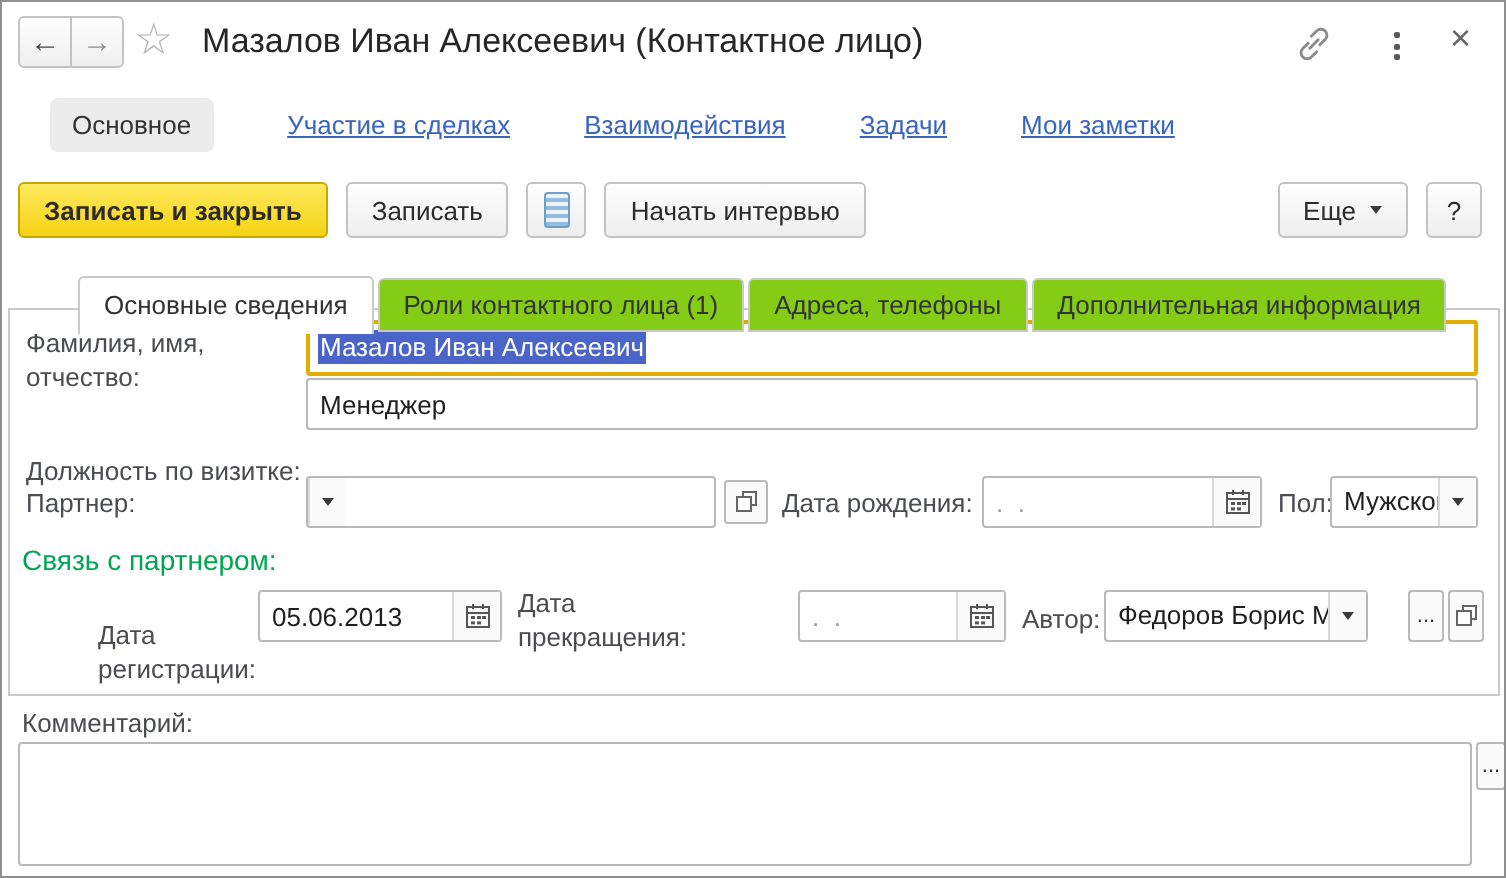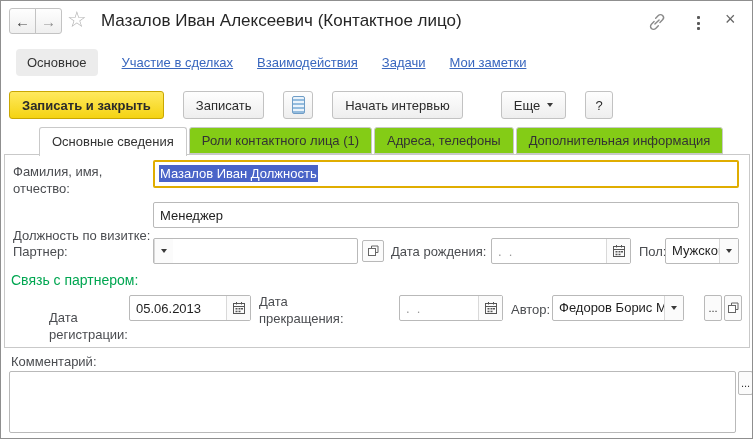--- a/index.html
+++ b/index.html
@@ -24,40 +24,40 @@
   .nav-btn.back{border-radius:3px 0 0 3px;color:#444;}
   .nav-btn.fwd{border-radius:0 3px 3px 0;margin-left:-1px;color:#8f8f8f;}
   .star{position:absolute;left:66px;top:6px;font-size:22px;color:#b3b3b3;cursor:pointer;line-height:26px;}
   .win-title{position:absolute;left:100px;top:10px;font-size:17px;color:#262626;white-space:nowrap;}
   .hdr-ico{position:absolute;top:11px;cursor:pointer;}
   .hdr-link{left:646px;}
   .hdr-more{left:694px;top:13px;display:flex;flex-direction:column;gap:2.5px;padding:2px;}
   .hdr-more i{width:3px;height:3px;background:#5a5a5a;border-radius:1px;}
   .hdr-close{left:720px;top:8px;font-size:18px;color:#666;padding:0 4px;}
   
-  .navrow{position:absolute;left:15px;top:46px;height:30px;display:flex;align-items:center;gap:24px;}
+  .navrow{position:absolute;left:24px;top:46px;height:30px;display:flex;align-items:center;gap:37px;}
   .nav-pill{background:#ececec;border-radius:4px;padding:6px 11px;font-size:13px;color:#333;cursor:default;}
   .nav-link{font-size:13px;color:var(--link-blue);text-decoration:underline;cursor:pointer;white-space:nowrap;}
   
-  .toolbar{position:absolute;left:8px;top:90px;width:604px;display:flex;gap:19px;align-items:center;}
+  .toolbar{position:absolute;left:8px;top:90px;width:732px;display:flex;gap:9px;align-items:center;}
   .btn{
     height:28px;padding:0 12px;border:1px solid #c2c2c2;border-radius:3px;
     background:linear-gradient(#fefefe,#eeeeee);font-size:13px;color:#2b2b2b;
     display:inline-flex;align-items:center;cursor:pointer;white-space:nowrap;
   }
   .btn.primary{background:linear-gradient(#ffe95e,#f4d312);border-color:#c9a702;font-weight:bold;}
   .btn.icon-only{width:30px;justify-content:center;padding:0;}
   .btn.help{width:28px;justify-content:center;padding:0;}
   .spacer{flex:1;}
   .stripes{width:13px;height:18px;border:1px solid #6f9dc6;border-radius:2px;
     background:repeating-linear-gradient(180deg,#eaf3fb 0 2px,#94bcde 2px 4px);}
   .tri{width:0;height:0;border-left:3.5px solid transparent;border-right:3.5px solid transparent;
     border-top:4px solid #3a3a3a;margin-left:7px;}
   
-  .tabbar{position:absolute;left:3px;top:126px;display:flex;z-index:3;align-items:flex-start;padding-left:35px;}
+  .tabbar{position:absolute;left:3px;top:137px;display:flex;z-index:3;align-items:center;padding-left:35px;}
   .tab{
     height:27px;line-height:26px;padding:0 12px;margin-right:2px;font-size:13px;color:#333;
     border:1px solid #c9c9c9;border-radius:3px 3px 0 0;background:#84cc16;cursor:pointer;white-space:nowrap;
   }
   .tab.active{background:#fff;height:29px;line-height:28px;border-bottom:none;z-index:4;}
   .panel{position:absolute;left:3px;top:153px;width:746px;height:194px;border:1px solid #c9c9c9;background:#fff;z-index:1;}
   
   .lbl{position:absolute;font-size:13px;color:#4a4c50;line-height:17px;z-index:2;}
   .fld{
     position:absolute;height:26px;border:1px solid #b9b9b9;border-radius:2px;background:#fff;
@@ -146,25 +146,25 @@
   <div class="tabbar">
     <div class="tab active">Основные сведения</div>
     <div class="tab">Роли контактного лица (1)</div>
     <div class="tab">Адреса, телефоны</div>
     <div class="tab">Дополнительная информация</div>
   </div>
   <div class="panel"></div>
 
   <div class="lbl" style="left:12px;top:162px;width:132px;">Фамилия, имя, отчество:</div>
   <div class="fld fld-name" style="left:152px;top:159px;width:586px;">
-    <div class="val"><span class="sel">Мазалов Иван Должность</span></div>
+    <div class="val"><span class="sel">Мазалов Иван Алексеевич</span></div>
   </div>
 
   <div class="lbl" style="left:12px;top:206px;margin-top:20px;">Должность по визитке:</div>
-  <div class="fld" style="left:152px;top:201px;width:586px;">
+  <div class="fld" style="left:152px;top:188px;width:586px;">
     <input value="Менеджер" style="">
   </div>
 
   <div class="lbl" style="left:12px;top:242px;">Партнер:</div>
   <div class="fld" style="left:152px;top:237px;width:205px;">
     <span class="dd-btn">
         <span class="tri"></span>
       </span>
   </div>
   <span class="side-btn" style="left:361px;top:239px;width:22px;height:22px;">

